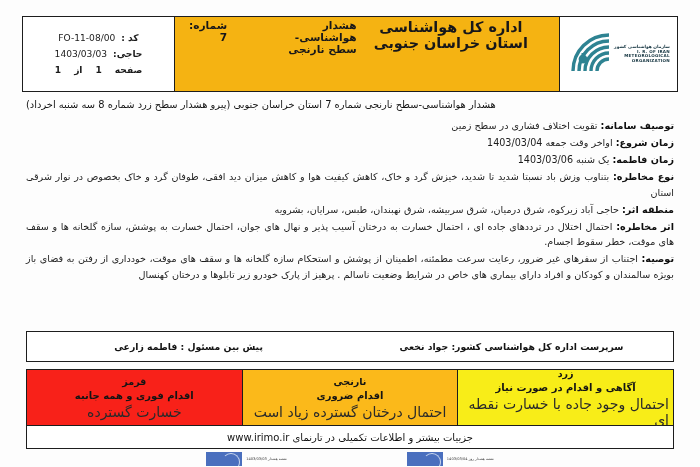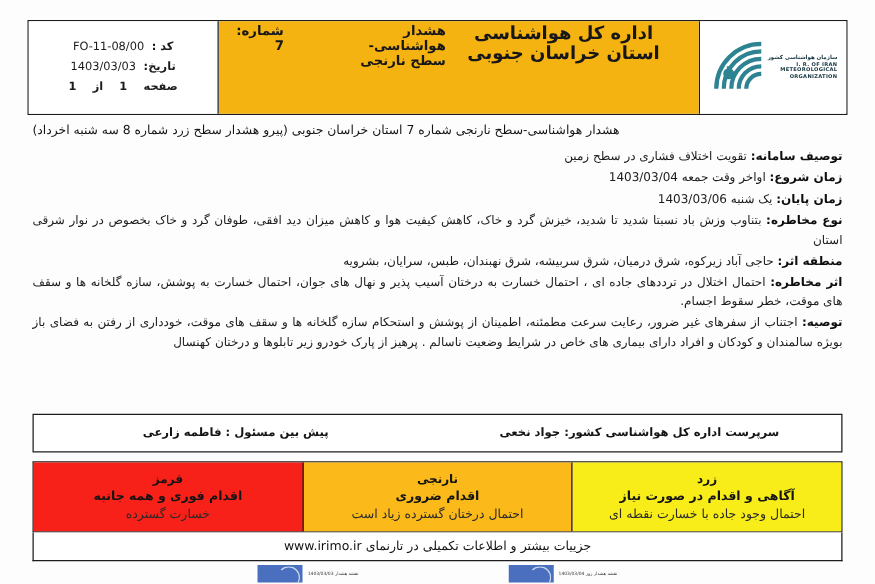--- a/index.html
+++ b/index.html
@@ -211,21 +211,21 @@
     font-size: 9.6px;
     font-weight: bold;
     color: #141414;
   }
   .lvl-action {
     font-size: 10px;
     font-weight: bold;
     color: #141414;
   }
   .lvl-desc {
-    font-size: 10px;
+    font-size: 14px;
     color: #2a2a2a;
     font-weight: normal;
   }
 
   
   .footer-bar {
     position: absolute;
     top: 426px;
     right: 26px;
     left: 26px;
@@ -333,21 +333,21 @@
         </span>
       </div>
     </div>
 
     <div class="hdr-meta">
       <div class="meta-line">
         <span class="meta-label">کد :</span>
         <span class="meta-value">FO-11-08/00</span>
       </div>
       <div class="meta-line">
-        <span class="meta-label">تاریخ:</span>
+        <span class="meta-label">حاجی:</span>
         <span class="meta-value">1403/03/03</span>
       </div>
       <div class="meta-page">
         <span>صفحه</span>
         <span>1</span>
         <span>از</span>
         <span>1</span>
       </div>
     </div>
   </div>
@@ -359,21 +359,21 @@
       <span class="field-label">توصیف سامانه:</span>
       <span class="field-value">تقویت اختلاف فشاری در سطح زمین</span>
     </div>
 
     <div class="field line-right">
       <span class="field-label">زمان شروع:</span>
       <span class="field-value">اواخر وقت جمعه 1403/03/04</span>
     </div>
 
     <div class="field line-right">
-      <span class="field-label">زمان پایان:</span>
+      <span class="field-label">زمان فاطمه:</span>
       <span class="field-value">یک شنبه 1403/03/06</span>
     </div>
 
     <div class="field">
       <span class="field-label">نوع مخاطره:</span>
       <span class="field-value">بتناوب وزش باد نسبتا شدید تا شدید، خیزش گرد و خاک، کاهش کیفیت هوا و کاهش میزان دید افقی، طوفان گرد و خاک بخصوص در نوار شرقی استان</span>
     </div>
 
     <div class="field line-right">
       <span class="field-label">منطقه اثر:</span>

